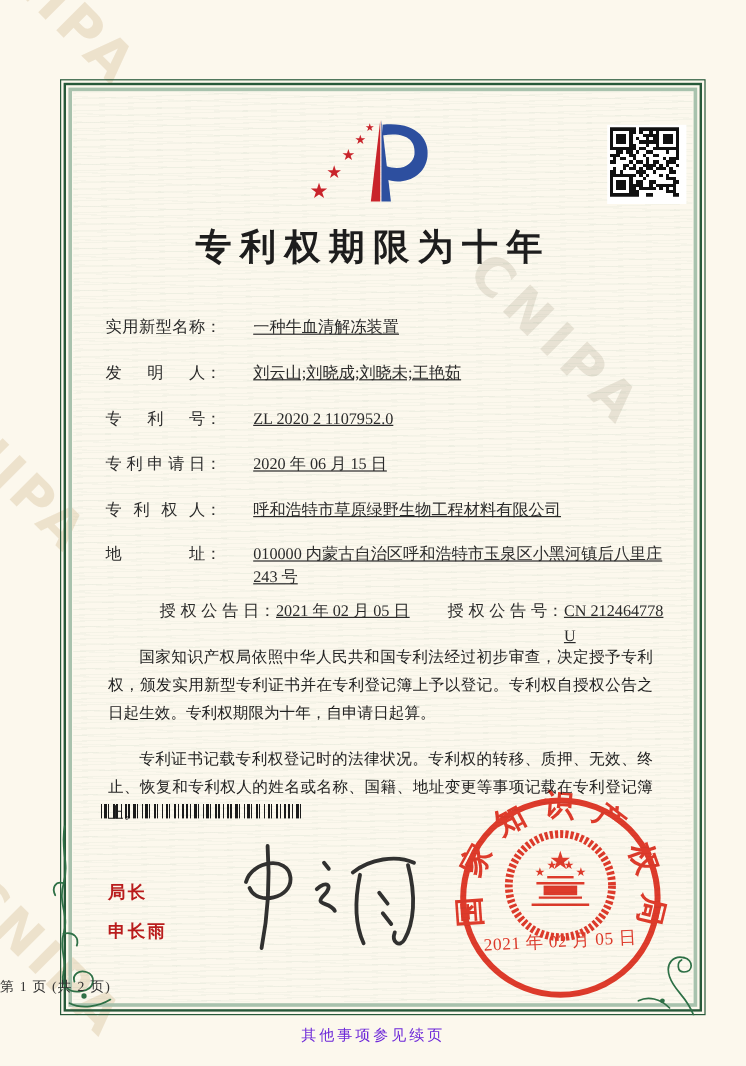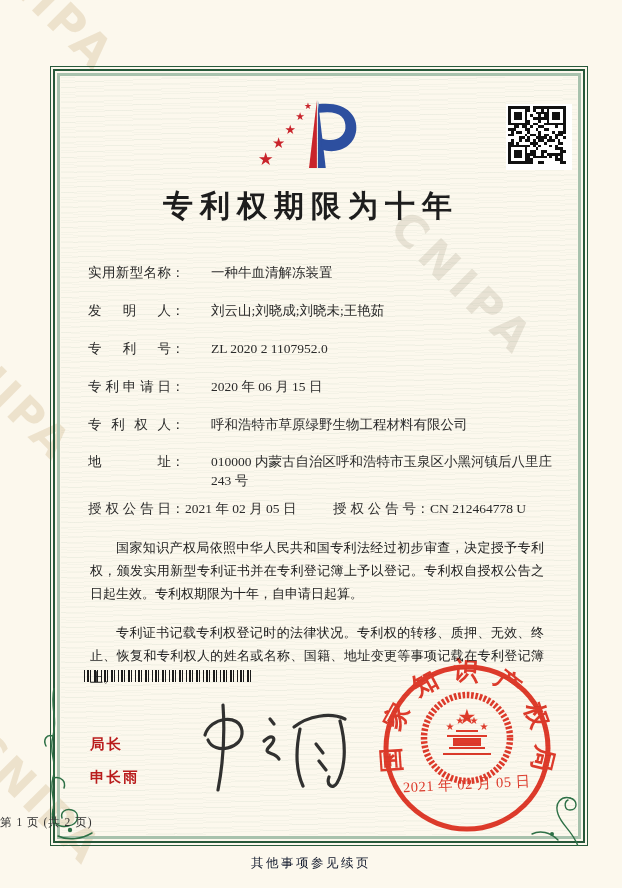--- a/index.html
+++ b/index.html
@@ -35,44 +35,44 @@
   .qr{position:absolute;left:506px;top:104px;width:62px;height:62px;background:#fff;padding:2px;}
   .title{
     position:absolute;left:0;right:0;top:186px;text-align:center;
     font-size:30px;font-weight:bold;letter-spacing:7px;color:#1d1d1d;
   }
   .fields{position:absolute;left:88px;top:262px;width:474px;font-size:13.5px;}
   .field-row{display:flex;line-height:21px;margin-bottom:17px;gap:26px;}
   .field-row.addr{line-height:19px;margin-bottom:8px;}
   .flabel{flex:0 0 97px;white-space:nowrap;}
   .flabel-text{display:inline-block;width:83px;text-align:justify;text-align-last:justify;}
-  .fvalue{flex:1;}
+  .fvalue{flex:1;text-decoration:underline;}
   .fvalue.narrow{max-width:358px;}
-  .grant-row{display:flex;line-height:21px;}
+  .grant-row{display:flex;line-height:21px;margin-left:45px;}
   .grant-pair1{display:flex;width:245px;}
   .grant-pair2{display:flex;}
   .body-text{
     position:absolute;left:74px;top:521px;width:486px;
     font-size:13px;line-height:1.76;text-align:justify;color:#222;
   }
   .body-text p{margin:16px;text-indent:2em;}
   .barcode{
     position:absolute;left:84px;top:670px;width:168px;height:12px;
     background:repeating-linear-gradient(90deg,
       #1a1a1a 0 1px, transparent 1px 3px, #1a1a1a 3px 5px, transparent 5px 6px,
       #1a1a1a 6px 7px, transparent 7px 10px, #1a1a1a 10px 12px, transparent 12px 13px,
       #1a1a1a 13px 14px, transparent 14px 17px);
   }
   .signer{position:absolute;left:90px;top:728px;font-family:"Liberation Sans","DejaVu Sans",sans-serif;
     font-size:14.5px;letter-spacing:2px;color:#b91c1c;font-weight:bold;}
   .signer div{line-height:33px;}
   .autograph{position:absolute;left:190px;top:693px;}
   .seal{position:absolute;left:375px;top:655px;mix-blend-mode:multiply;}
   .page-indicator{position:absolute;left:0;right:0;top:815px;text-align:left;font-size:11.5px;letter-spacing:1px;color:#333;}
-  .cont-note{position:absolute;left:0;right:0;top:855px;text-align:center;font-size:12.5px;letter-spacing:2.5px;color:#0f172a;}
+  .cont-note{position:absolute;left:0;right:0;top:855px;text-align:center;font-size:12.5px;letter-spacing:2.5px;color:#6d28d9;}
   .ornament{position:absolute;}
 </style>
 </head>
 <body>
 
 <div class="page">
 
   <div class="wm wm-tl">CNIPA</div>
   <div class="wm wm-left">CNIPA</div>
   <div class="wm wm-bl">CNIPA</div>

